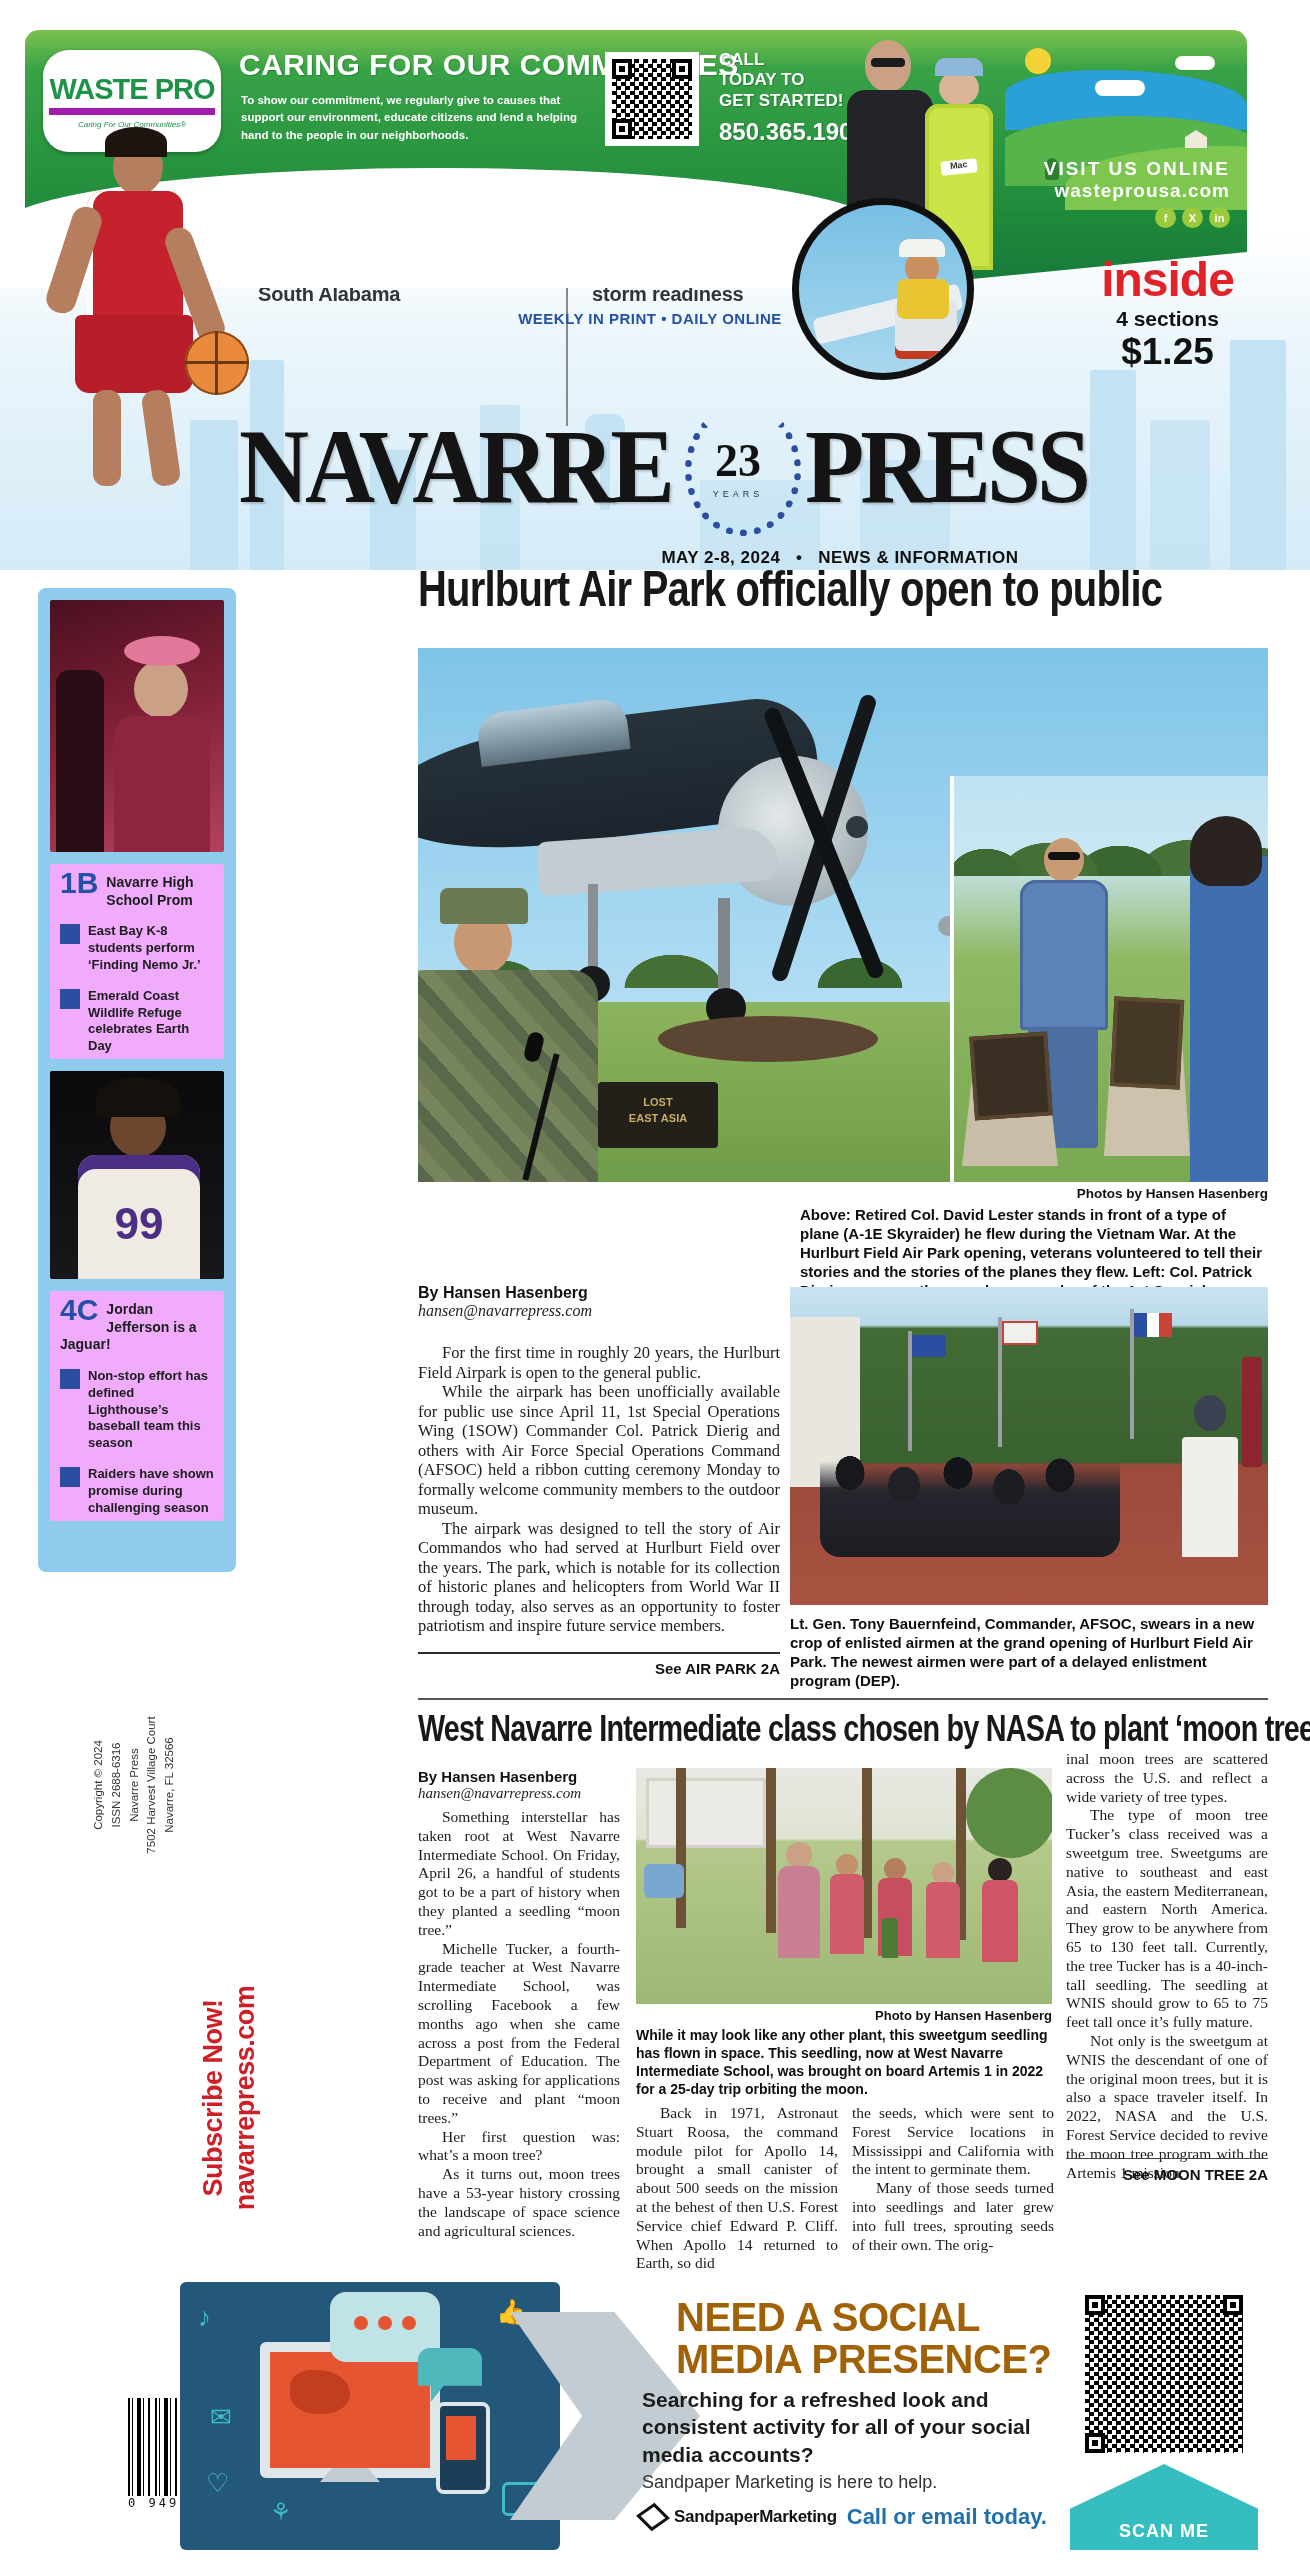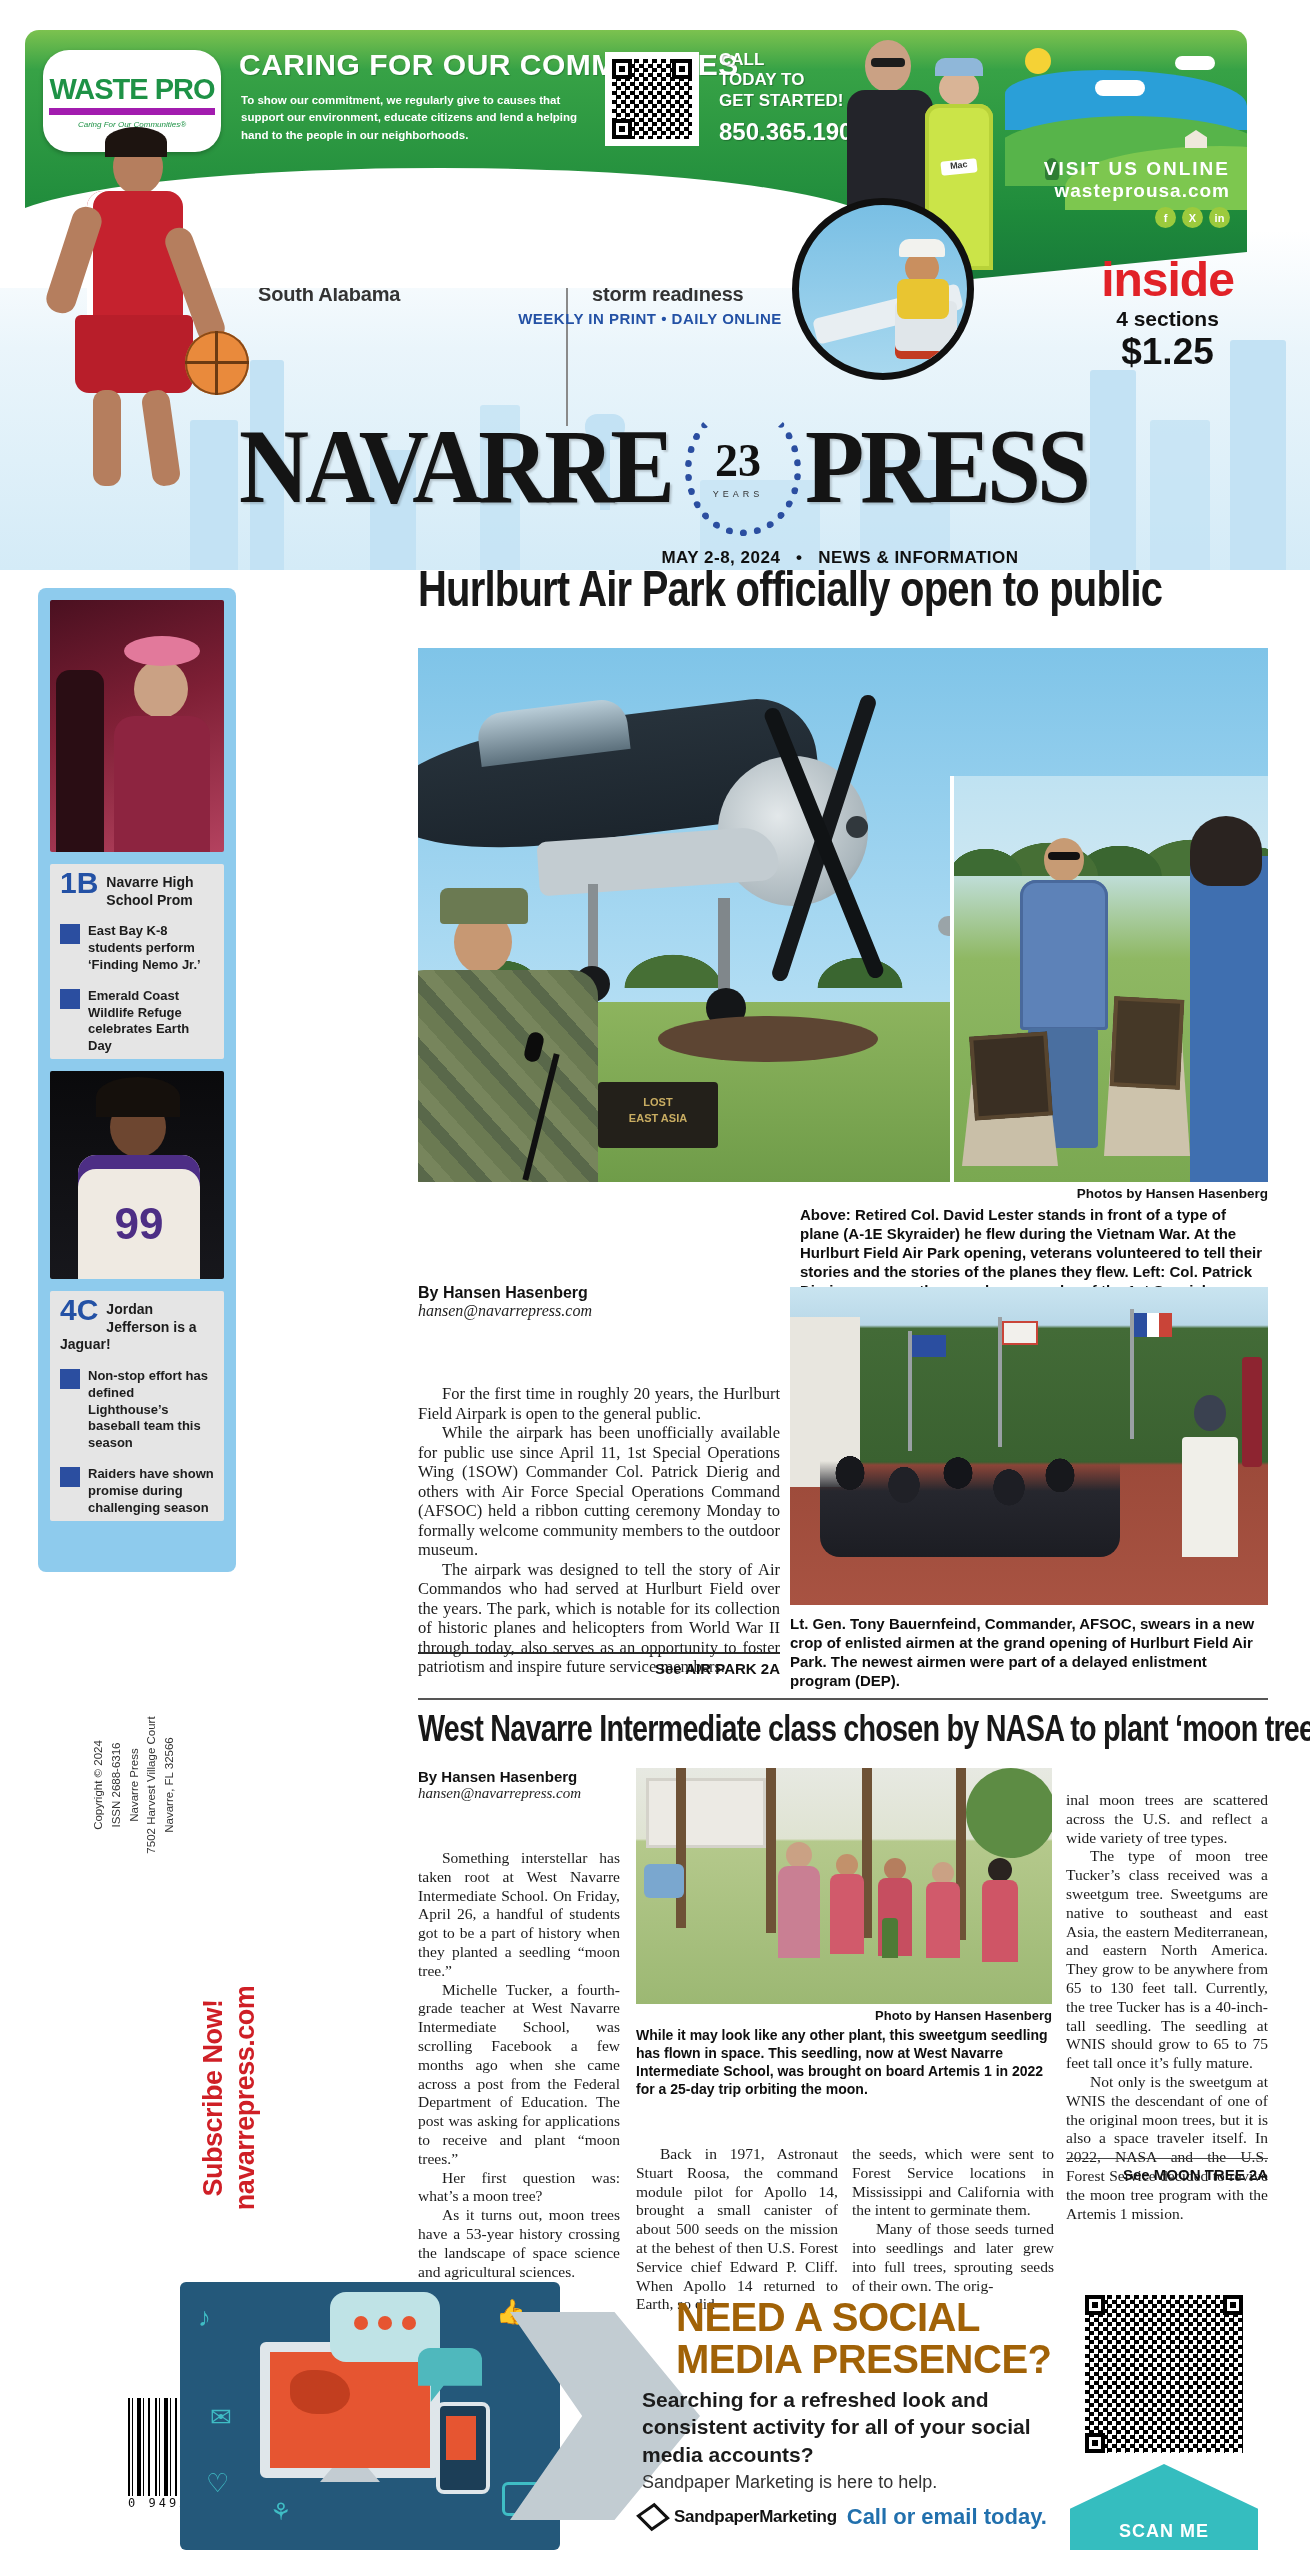--- a/index.html
+++ b/index.html
@@ -54,34 +54,34 @@
   .badge .y{font-size:9px;letter-spacing:4px;color:#333;margin-top:2px;}
   .dateline{left:560px;top:548px;width:560px;text-align:center;font-weight:bold;font-size:17px;color:#101010;letter-spacing:.5px;}
 
   
   .hl1{left:418px;top:560px;width:1070px;font-weight:bold;font-size:50px;color:#181818;letter-spacing:-1px;
        transform:scaleX(.8);transform-origin:left top;white-space:nowrap;}
   .hl2{left:418px;top:1708px;width:1070px;font-weight:bold;font-size:36px;color:#181818;letter-spacing:-1px;
        transform:scaleX(.8);transform-origin:left top;white-space:nowrap;}
   .byline{font-weight:bold;font-size:16px;color:#111;}
   .email{font-family:"Liberation Serif",serif;font-style:italic;font-size:16px;color:#222;}
-  .bt{font-family:"Liberation Serif",serif;font-size:16.5px;line-height:19.5px;color:#1b1b1b;text-align:justify;margin-top:41px;}
+  .bt{font-family:"Liberation Serif",serif;font-size:16.5px;line-height:19.5px;color:#1b1b1b;text-align:justify;}
   .bt p{margin:0;text-indent:24px;}
   .bt p.noind{text-indent:0;}
   .mt{font-size:15.5px;line-height:18.8px;}
   .credit{font-weight:bold;font-size:13.5px;color:#111;text-align:right;}
   .cap{font-weight:bold;font-size:15px;line-height:19px;color:#0e0e0e;}
   .capsm{font-weight:bold;font-size:14px;line-height:18px;color:#0e0e0e;}
   .rule{background:#2a2a2a;height:2px;}
   .jump{font-weight:bold;font-size:15px;color:#111;text-align:right;}
 
   
   .sidebar{left:38px;top:588px;width:198px;height:984px;background:#8ecbed;border-radius:8px;padding:12px;box-sizing:border-box;
            display:flex;flex-direction:column;gap:12px;z-index:3;}
-  .sb-box{background:#e5e5e5;border-radius:2px;padding:4px 10px;box-sizing:border-box;}
+  .sb-box{background:#f0abfc;border-radius:2px;padding:4px 10px;box-sizing:border-box;}
   .sb-tag{color:#2351a5;font-weight:bold;font-size:30px;float:left;margin-right:8px;line-height:1;}
   .sb-title{font-weight:bold;font-size:14px;color:#1c1c1c;line-height:1.25;padding-top:6px;}
   .sb-item{display:flex;gap:8px;margin-top:14px;}
   .sb-sq{flex:0 0 20px;width:20px;height:20px;background:#2b4ea0;margin-top:1px;}
   .sb-it-tx{font-weight:bold;font-size:13px;color:#1c1c1c;line-height:1.3;}
   .sb-photo{border-radius:2px;position:relative;overflow:hidden;}
 
   
   .copyright{font-size:11.5px;color:#333;line-height:1.55;text-align:center;}
   .subscribe{color:#cf1f26;font-weight:bold;font-size:27px;line-height:1.2;text-align:center;letter-spacing:-.5px;}

